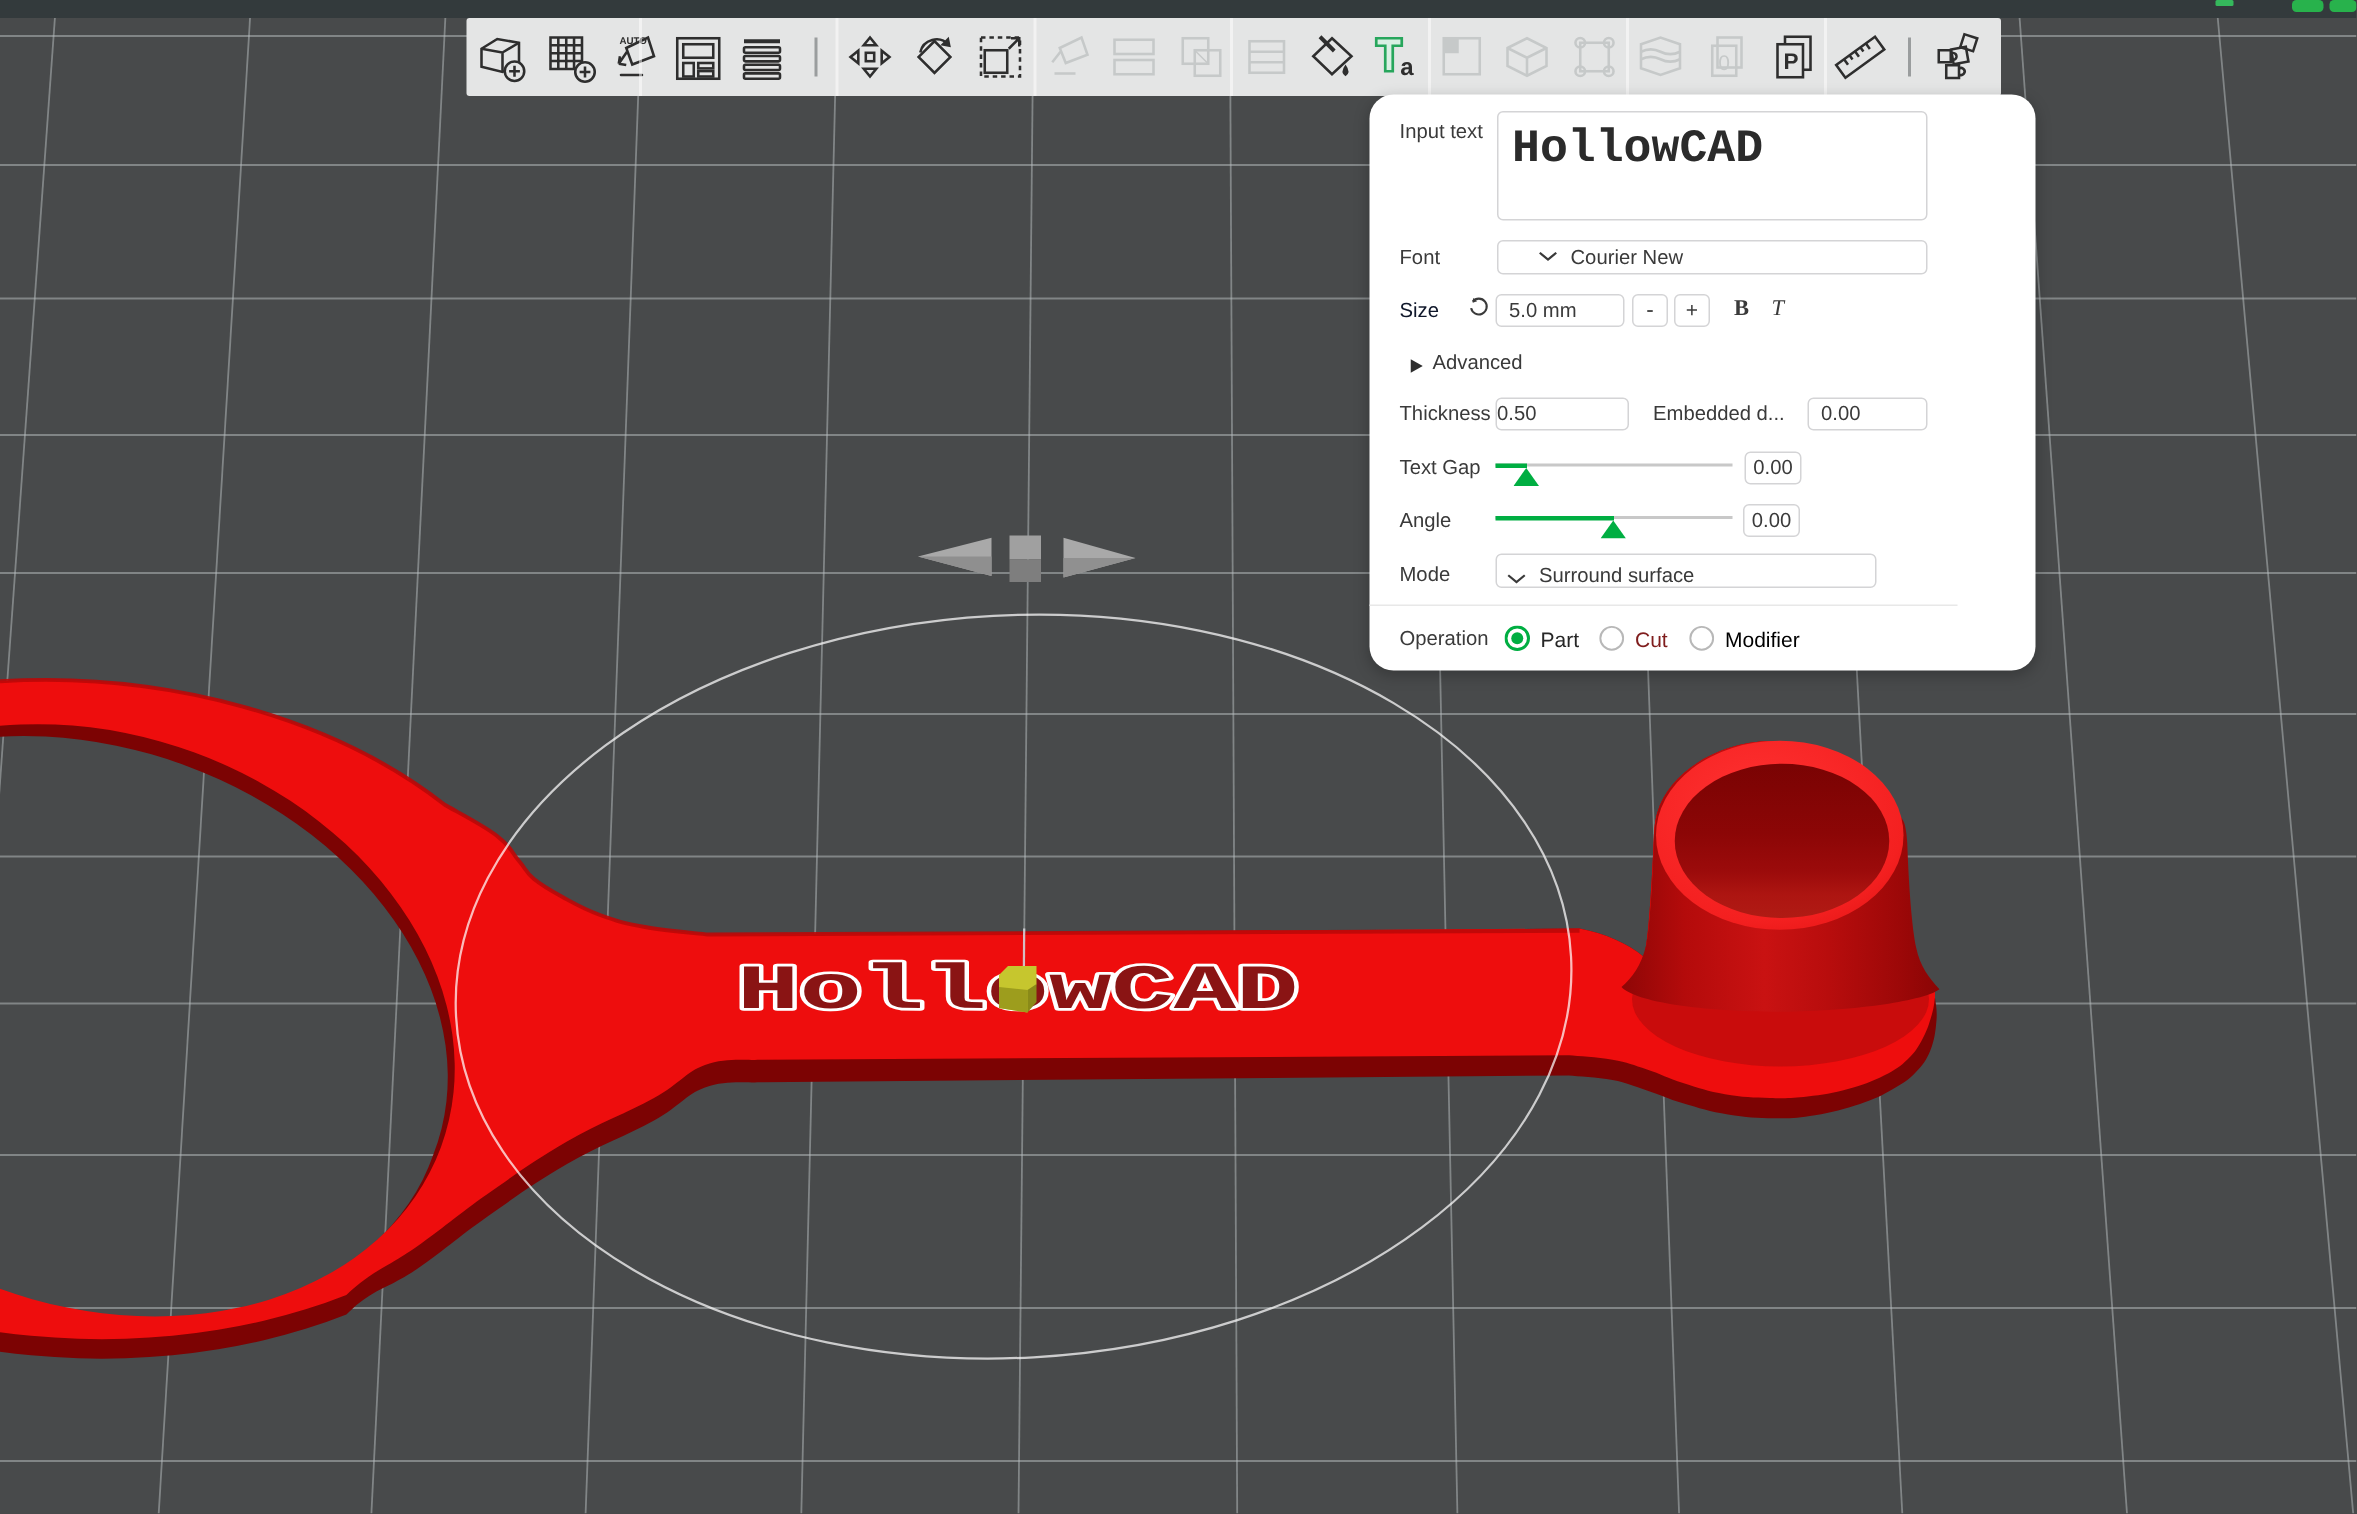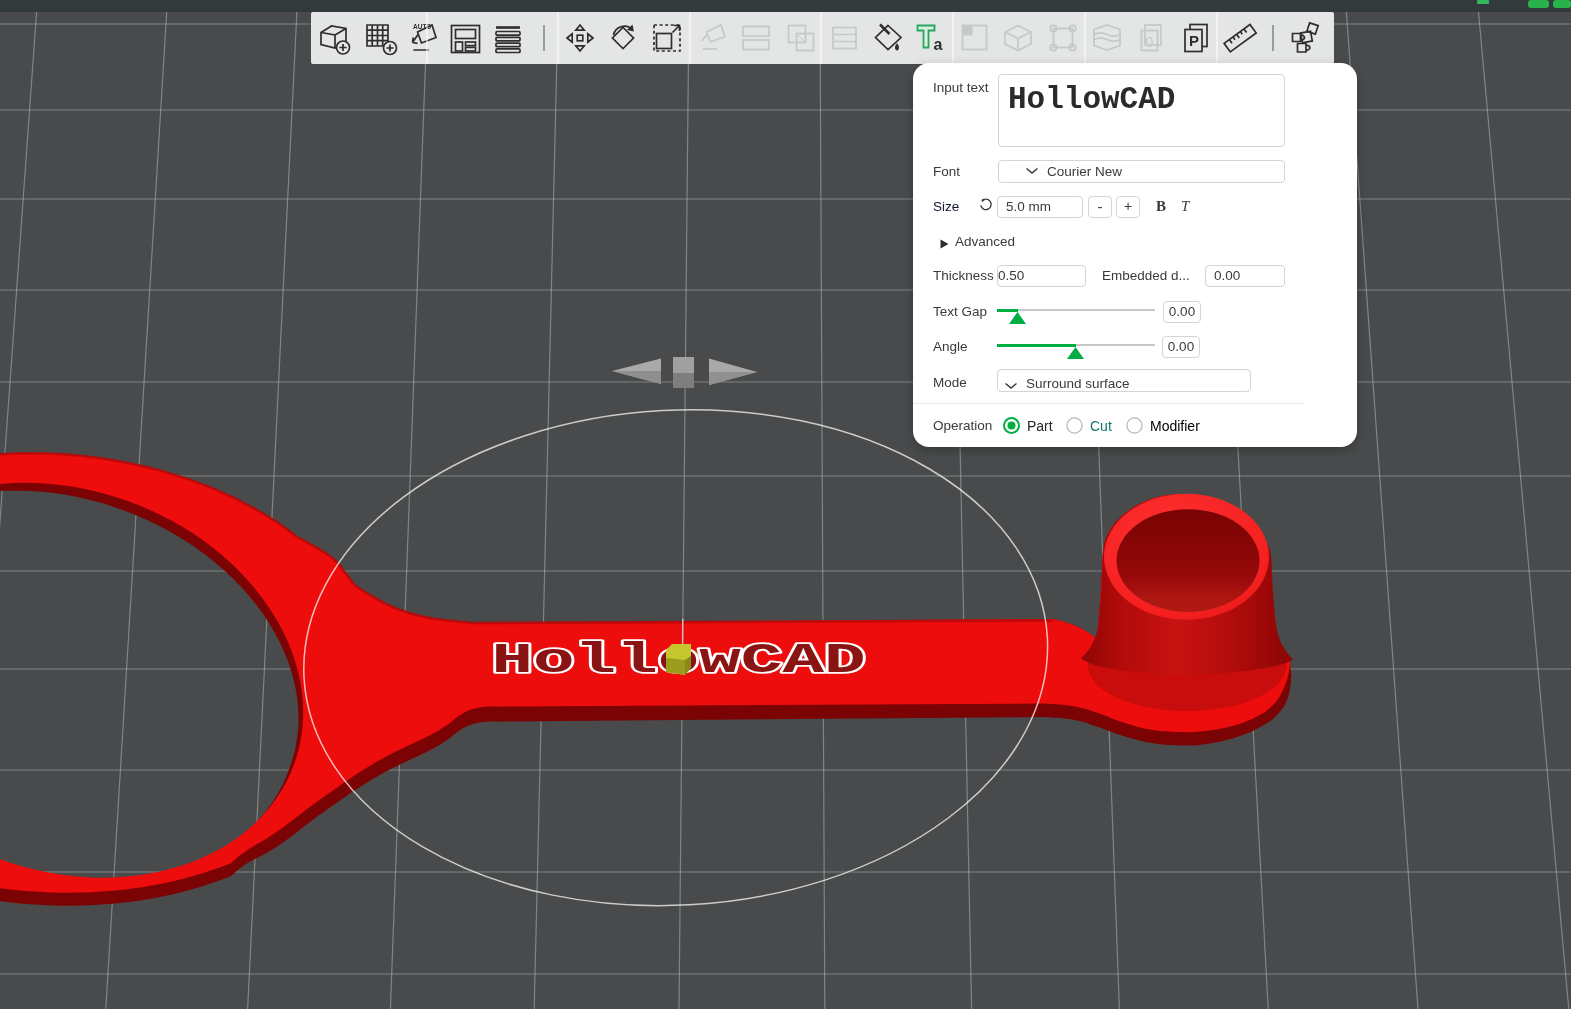--- a/index.html
+++ b/index.html
@@ -267,18 +267,18 @@
 <div style="position:absolute;left:0;top:340px;width:392px;height:1px;background:#e8e8e8"></div>
 <div class="lbl" style="left:20px;top:355px">Operation</div>
 <svg style="position:absolute;left:90px;top:354px" width="17" height="17" viewBox="0 0 17 17">
       <circle cx="8.5" cy="8.5" r="7.5" fill="#fff" stroke="#00ae42" stroke-width="2"></circle>
       <circle cx="8.5" cy="8.5" r="4" fill="#00ae42"></circle>
     </svg>
 <div class="lbl" style="left:114px;top:355px;font-size:14px;color:#262626">Part</div>
 <svg style="position:absolute;left:153px;top:354px" width="17" height="17" viewBox="0 0 17 17">
       <circle cx="8.5" cy="8.5" r="7.6" fill="#fff" stroke="#b8b8b8" stroke-width="1.3"></circle>
     </svg>
-<div class="lbl" style="left:177px;top:355px;font-size:14px;color:#0f766e">Cut</div>
+<div class="lbl" style="left:177px;top:355px;font-size:14px;color:#7f1d1d">Cut</div>
 <svg style="position:absolute;left:213px;top:354px" width="17" height="17" viewBox="0 0 17 17">
       <circle cx="8.5" cy="8.5" r="7.6" fill="#fff" stroke="#b8b8b8" stroke-width="1.3"></circle>
     </svg>
 <div class="lbl" style="left:237px;top:355px;font-size:14px;color:#000000">Modifier</div>
 </div>
 
 </body></html>

